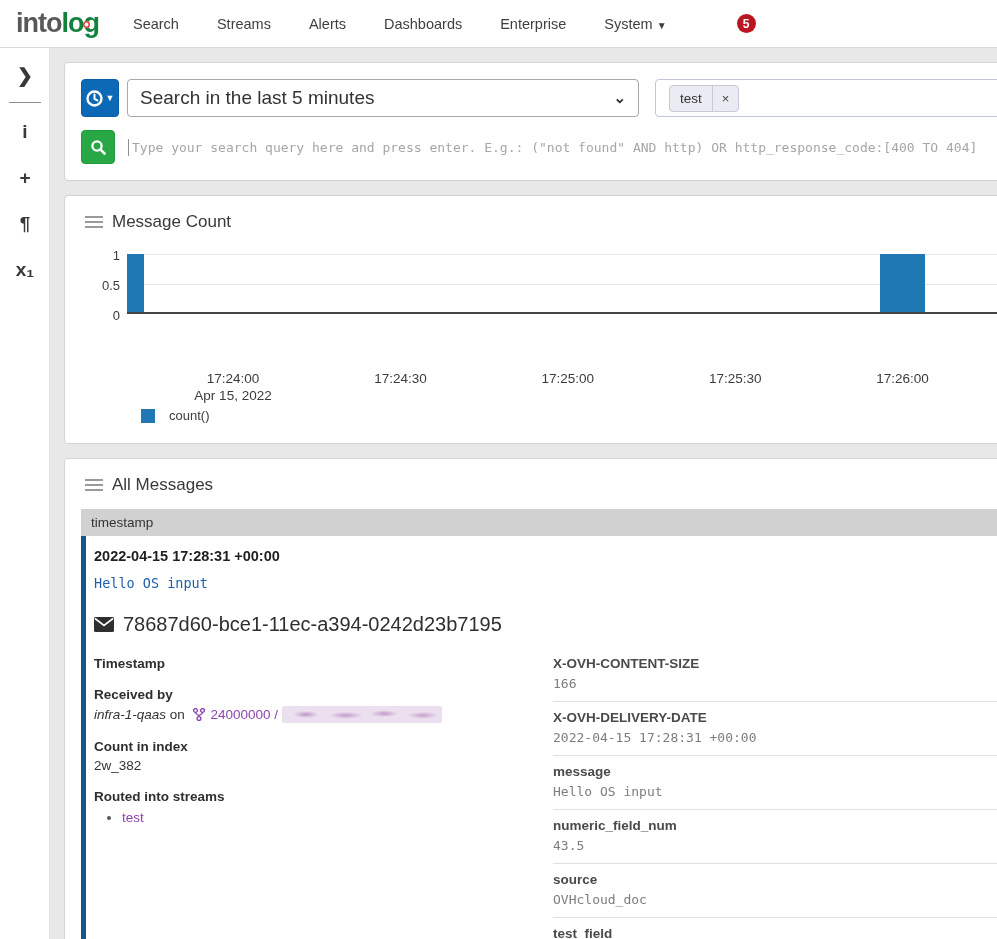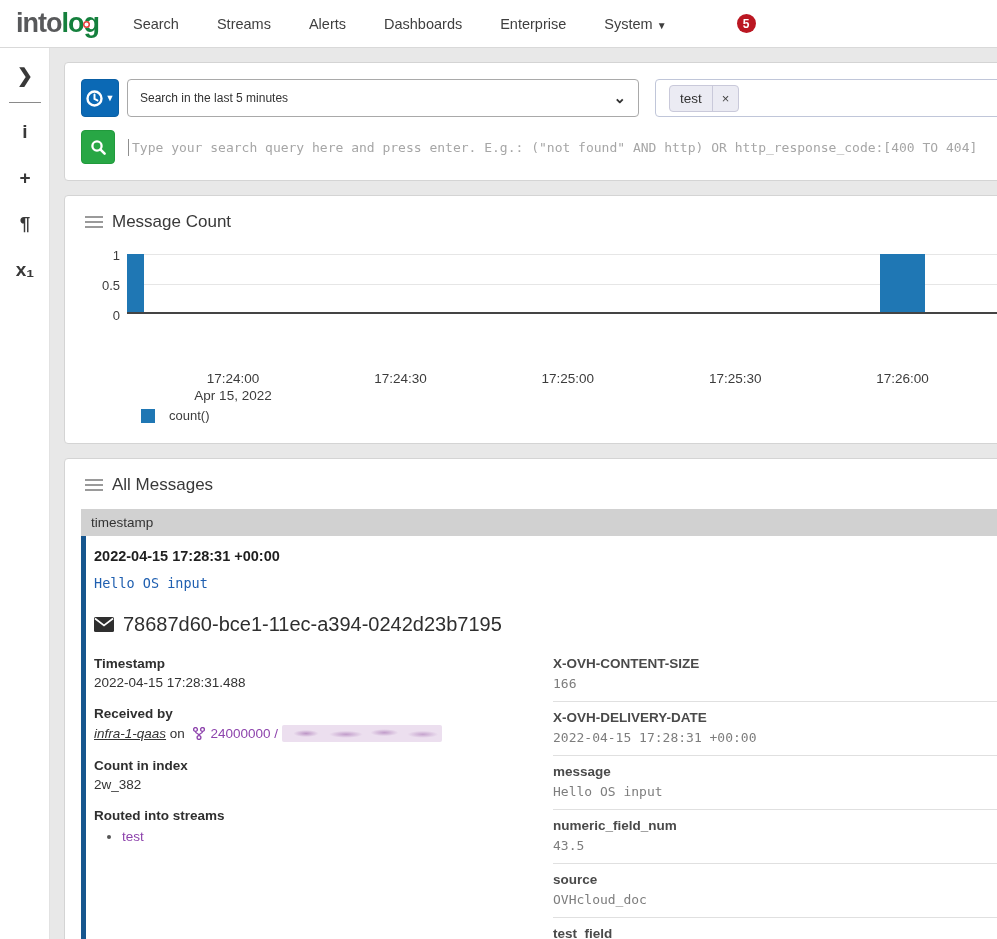--- a/index.html
+++ b/index.html
@@ -36,21 +36,21 @@
 
   
   .search-panel { margin-top:14px; padding:16px; }
   .sp-row1 { display:flex; align-items:center; }
   .time-btn { width:38px; height:38px; background:#0b69b5; border:1px solid #0a5fa4; border-radius:4px;
               display:flex; align-items:center; justify-content:center; cursor:pointer; flex:none; }
   .time-btn .tb-caret { color:#fff; font-size:9px; margin-left:3px; }
   .timerange-select { width:512px; height:38px; border:1px solid #a9a9a9; border-radius:4px;
               margin-left:8px; display:flex; align-items:center; padding:0 12px; cursor:pointer;
               background:#fff; }
-  .timerange-select .tr-label { font-size:12px; color:#333; flex:1; }
+  .timerange-select .tr-label { font-size:19px; color:#333; flex:1; }
   .timerange-select .tr-chevron { font-size:15px; color:#333; font-weight:bold; }
   .streams-input { flex:1; height:38px; border:1px solid #c0c6d9; border-radius:4px; margin-left:16px;
               display:flex; align-items:center; padding:0 5px; background:#fff; cursor:text; }
   .stream-tag { display:flex; align-items:center; background:#ebebf3; border:1px solid #c9c9da;
               border-radius:4px; height:27px; margin-left:8px; font-size:13.5px; color:#333; }
   .stream-tag .st-label { padding:0 10px; }
   .stream-tag .st-close { padding:0 9px; border-left:1px solid #c9c9da; cursor:pointer; color:#444;
               font-size:13px; height:100%; display:flex; align-items:center; }
   .sp-row2 { display:flex; align-items:center; margin-top:13px; }
   .search-btn { width:34px; height:34px; background:#28a745; border:1px solid #219a3c; border-radius:4px;
@@ -95,21 +95,21 @@
   .msg-preview { font-family:"DejaVu Sans Mono", monospace; font-size:13.5px; color:#1f5fb0;
            margin-top:11px; }
   .msg-id-row { display:flex; align-items:center; margin-top:22px; }
   .envelope-icon { margin-right:9px; display:flex; }
   .msg-id { font-size:20px; color:#2f2f2f; }
   .msg-detail { display:flex; margin-top:20px; padding-bottom:20px; }
   .detail-left { width:433px; flex:none; font-size:13.5px; }
   .detail-left .dl-label { font-weight:bold; color:#2f2f2f; margin-top:16px; }
   .detail-left .dl-label.first { margin-top:0; }
   .detail-left .dl-value { margin-top:4px; color:#333; }
-  .node-name { font-style:italic;text-decoration:underline; }
+  .node-name { font-style:italic; }
   .purple-link { color:#8e44ad; text-decoration:none; cursor:pointer; }
   .fork-icon { margin:0 2px 0 4px; position:relative; top:2px; }
   .redacted { display:inline-block; width:160px; height:17px; vertical-align:-4px; border-radius:2px;
            background:
              radial-gradient(ellipse 18px 5px at 15% 50%, rgba(150,90,165,.55), rgba(150,90,165,0) 70%),
              radial-gradient(ellipse 24px 5px at 40% 55%, rgba(150,90,165,.5), rgba(150,90,165,0) 70%),
              radial-gradient(ellipse 20px 5px at 64% 45%, rgba(150,90,165,.5), rgba(150,90,165,0) 70%),
              radial-gradient(ellipse 22px 5px at 88% 55%, rgba(150,90,165,.45), rgba(150,90,165,0) 70%),
              #ecdfef; }
   .stream-list { margin:6px 0 0 28px; }
@@ -243,21 +243,20 @@
             <rect x="0" y="0" width="20" height="15" rx="1.5" fill="#2f2f2f"></rect>
             <path d="M1 1.5 L10 8.5 L19 1.5" fill="none" stroke="#fff" stroke-width="1.6"></path>
           </svg>
         </span>
         <span class="msg-id">78687d60-bce1-11ec-a394-0242d23b7195</span>
       </div>
 
       <div class="msg-detail">
         <div class="detail-left">
           <div class="dl-label first">Timestamp</div>
-          <div class="dl-value">2022-04-15 17:28:31.488</div>
 
           <div class="dl-label">Received by</div>
           <div class="dl-value">
             <span class="node-name">infra-1-qaas</span>
             <span>on</span>
             <span class="fork-icon">
               <svg width="12" height="13" viewBox="0 0 12 13">
                 <circle cx="2.5" cy="2.5" r="1.9" fill="none" stroke="#8e44ad" stroke-width="1.4"></circle>
                 <circle cx="9.5" cy="2.5" r="1.9" fill="none" stroke="#8e44ad" stroke-width="1.4"></circle>
                 <circle cx="6" cy="10.5" r="1.9" fill="none" stroke="#8e44ad" stroke-width="1.4"></circle>

